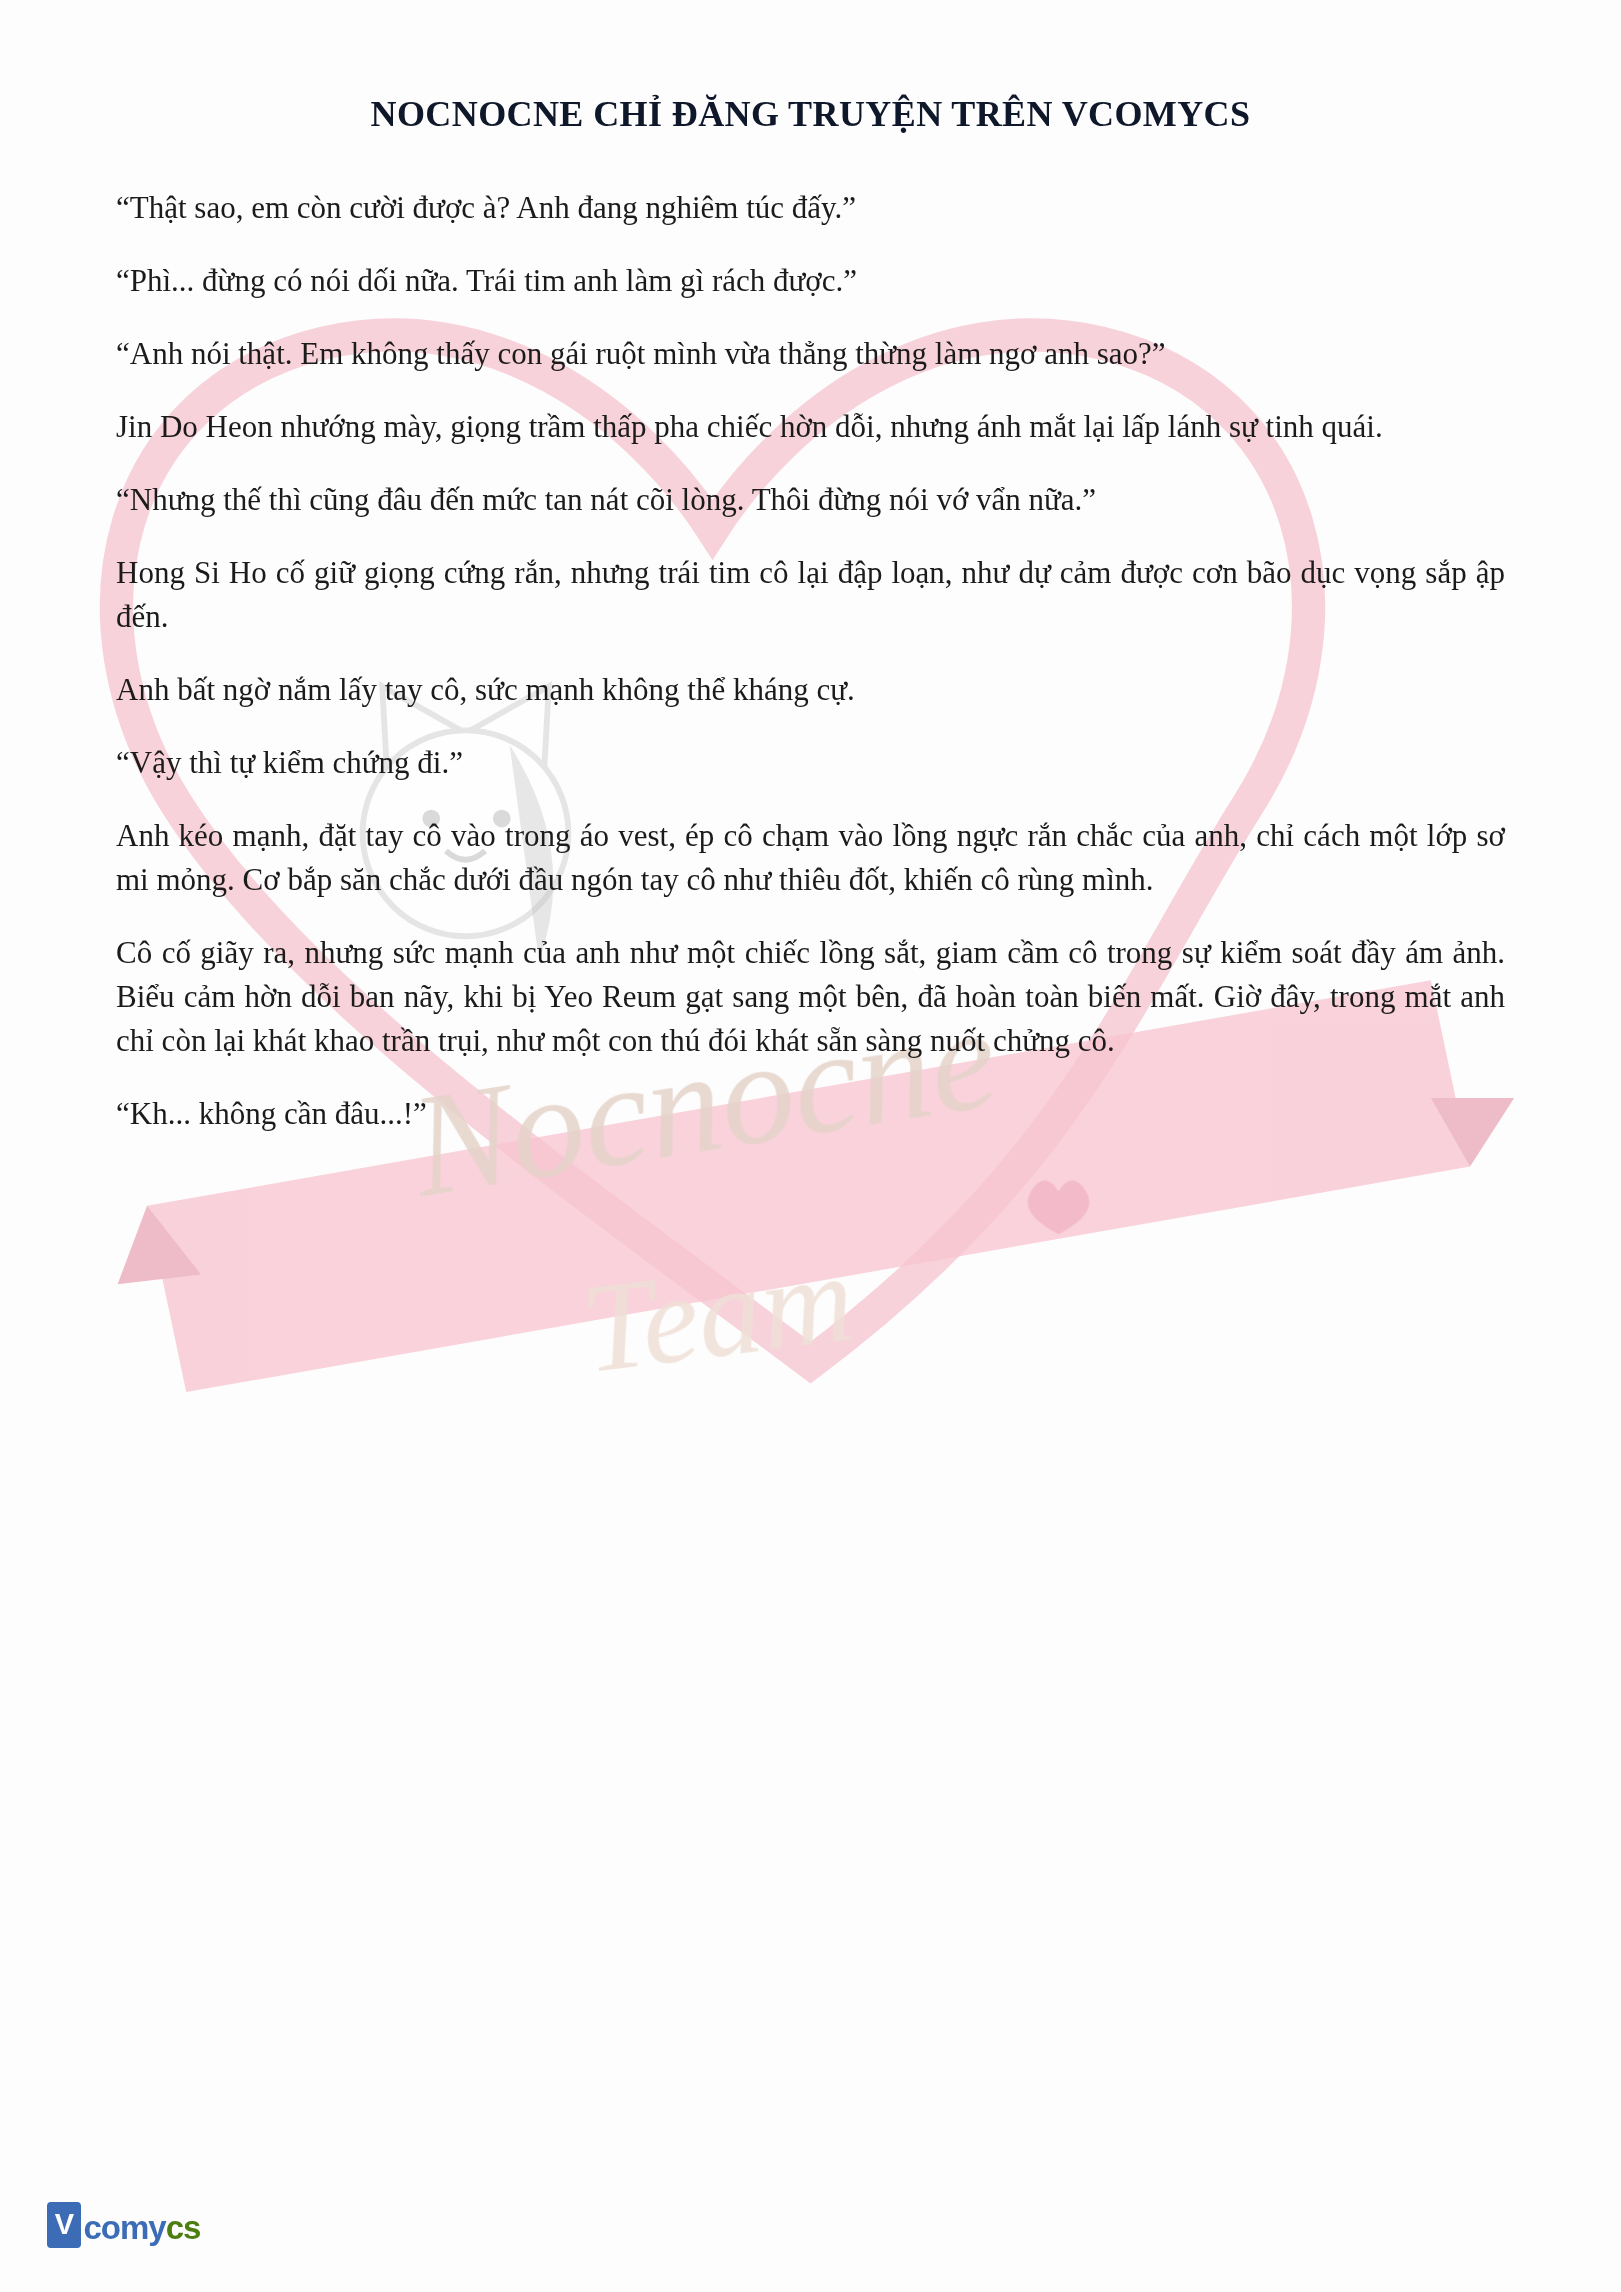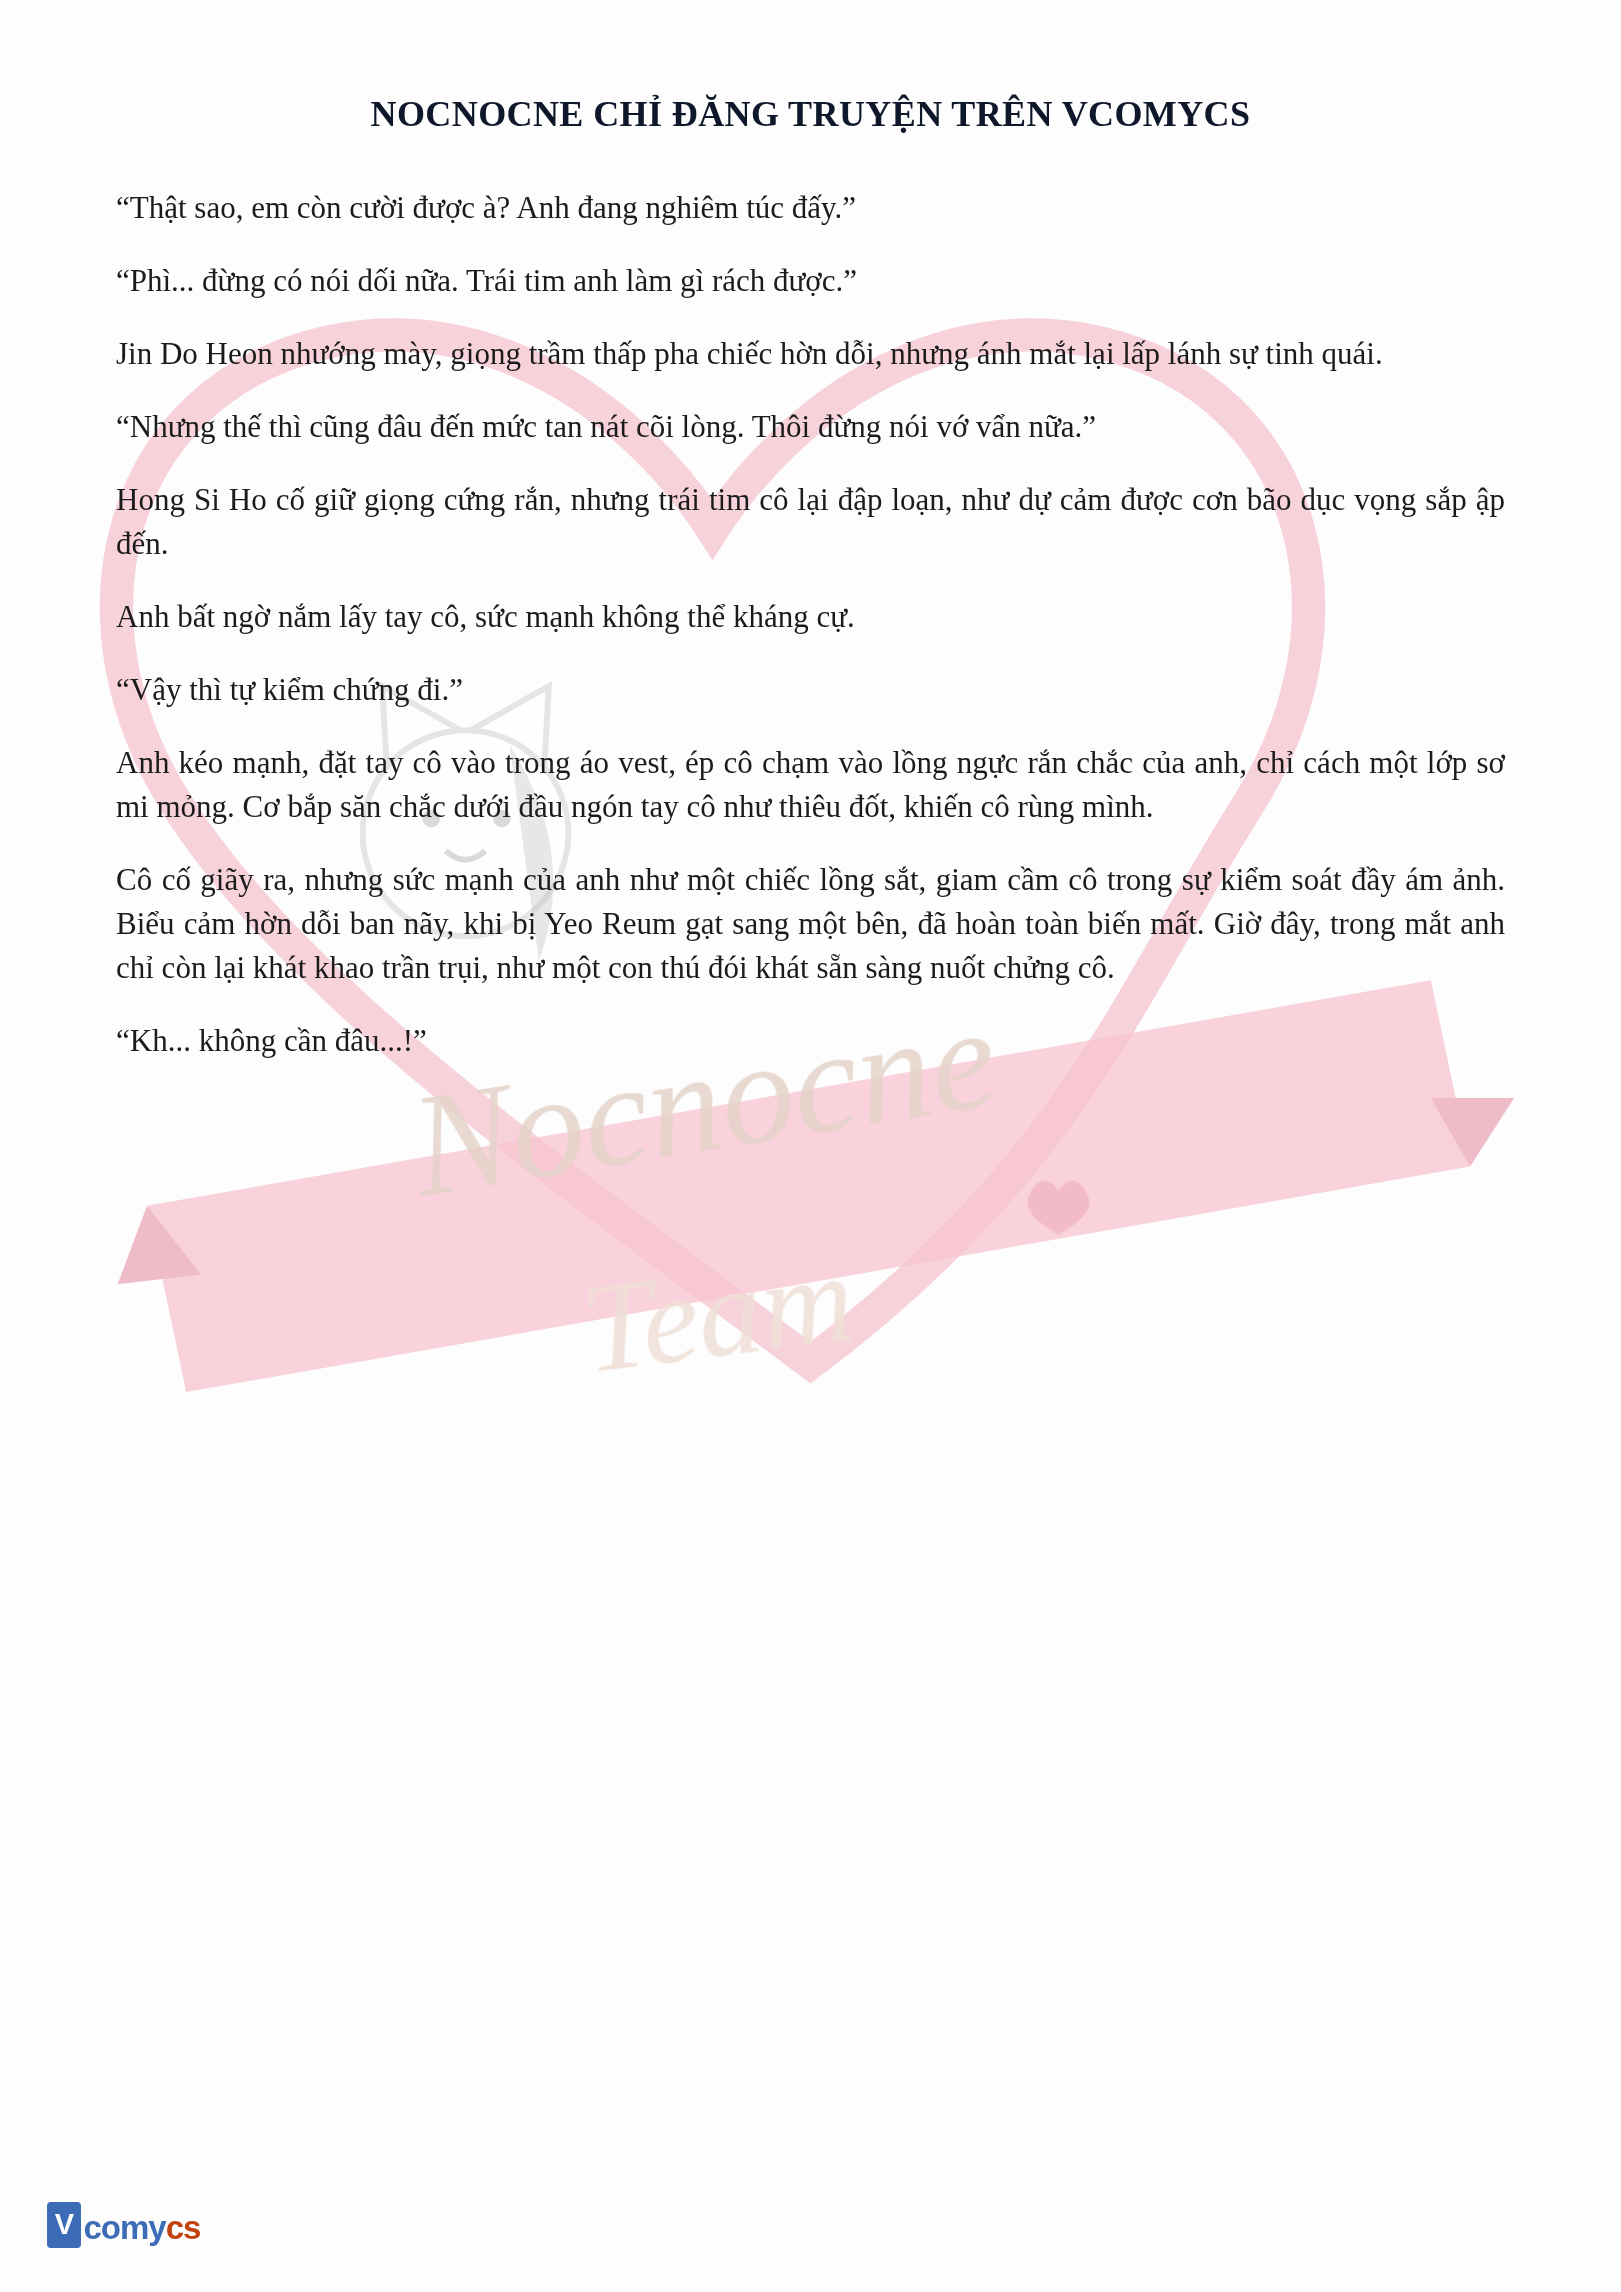--- a/index.html
+++ b/index.html
@@ -81,21 +81,21 @@
   }
   .logo-word {
     font-family: "Liberation Sans", sans-serif;
     font-weight: bold;
     font-size: 33px;
     color: #3b6cb5;
     line-height: 1;
     letter-spacing: -1px;
     padding-bottom: 3.9px;
   }
-  .logo-word .dim { color: #c2410c; }
+  .logo-word .dim { color: #4d7c0f; }
 </style>
 </head>
 <body>
 
 <div class="page">
 
   <div class="wm">
     <svg viewBox="0 0 1654 2339" preserveAspectRatio="none" aria-hidden="true">
 
       <g opacity="0.55">
@@ -130,20 +130,21 @@
         <path d="M1080 1215 q14 -22 28 0 q14 22 -28 44 q-42 -22 -28 -44 q14 -22 28 0 Z" fill="#f3b7c6"></path>
       </g>
     </svg>
   </div>
 
   <div class="content">
     <div class="banner">NOCNOCNE CHỈ ĐĂNG TRUYỆN TRÊN VCOMYCS</div>
 
     <p class="para dialog">“Thật sao, em còn cười được à? Anh đang nghiêm túc đấy.”</p>
     <p class="para dialog">“Phì... đừng có nói dối nữa. Trái tim anh làm gì rách được.”</p>
+    <p class="para">“Anh nói thật. Em không thấy con gái ruột mình vừa thẳng thừng làm ngơ anh sao?”</p>
     <p class="para">Jin Do Heon nhướng mày, giọng trầm thấp pha chiếc hờn dỗi, nhưng ánh mắt lại lấp lánh sự tinh quái.</p>
     <p class="para">“Nhưng thế thì cũng đâu đến mức tan nát cõi lòng. Thôi đừng nói vớ vẩn nữa.”</p>
     <p class="para">Hong Si Ho cố giữ giọng cứng rắn, nhưng trái tim cô lại đập loạn, như dự cảm được cơn bão dục vọng sắp ập đến.</p>
     <p class="para dialog">Anh bất ngờ nắm lấy tay cô, sức mạnh không thể kháng cự.</p>
     <p class="para dialog">“Vậy thì tự kiểm chứng đi.”</p>
     <p class="para">Anh kéo mạnh, đặt tay cô vào trong áo vest, ép cô chạm vào lồng ngực rắn chắc của anh, chỉ cách một lớp sơ mi mỏng. Cơ bắp săn chắc dưới đầu ngón tay cô như thiêu đốt, khiến cô rùng mình.</p>
     <p class="para">Cô cố giãy ra, nhưng sức mạnh của anh như một chiếc lồng sắt, giam cầm cô trong sự kiểm soát đầy ám ảnh. Biểu cảm hờn dỗi ban nãy, khi bị Yeo Reum gạt sang một bên, đã hoàn toàn biến mất. Giờ đây, trong mắt anh chỉ còn lại khát khao trần trụi, như một con thú đói khát sẵn sàng nuốt chửng cô.</p>
     <p class="para dialog">“Kh... không cần đâu...!”</p>
   </div>
 

